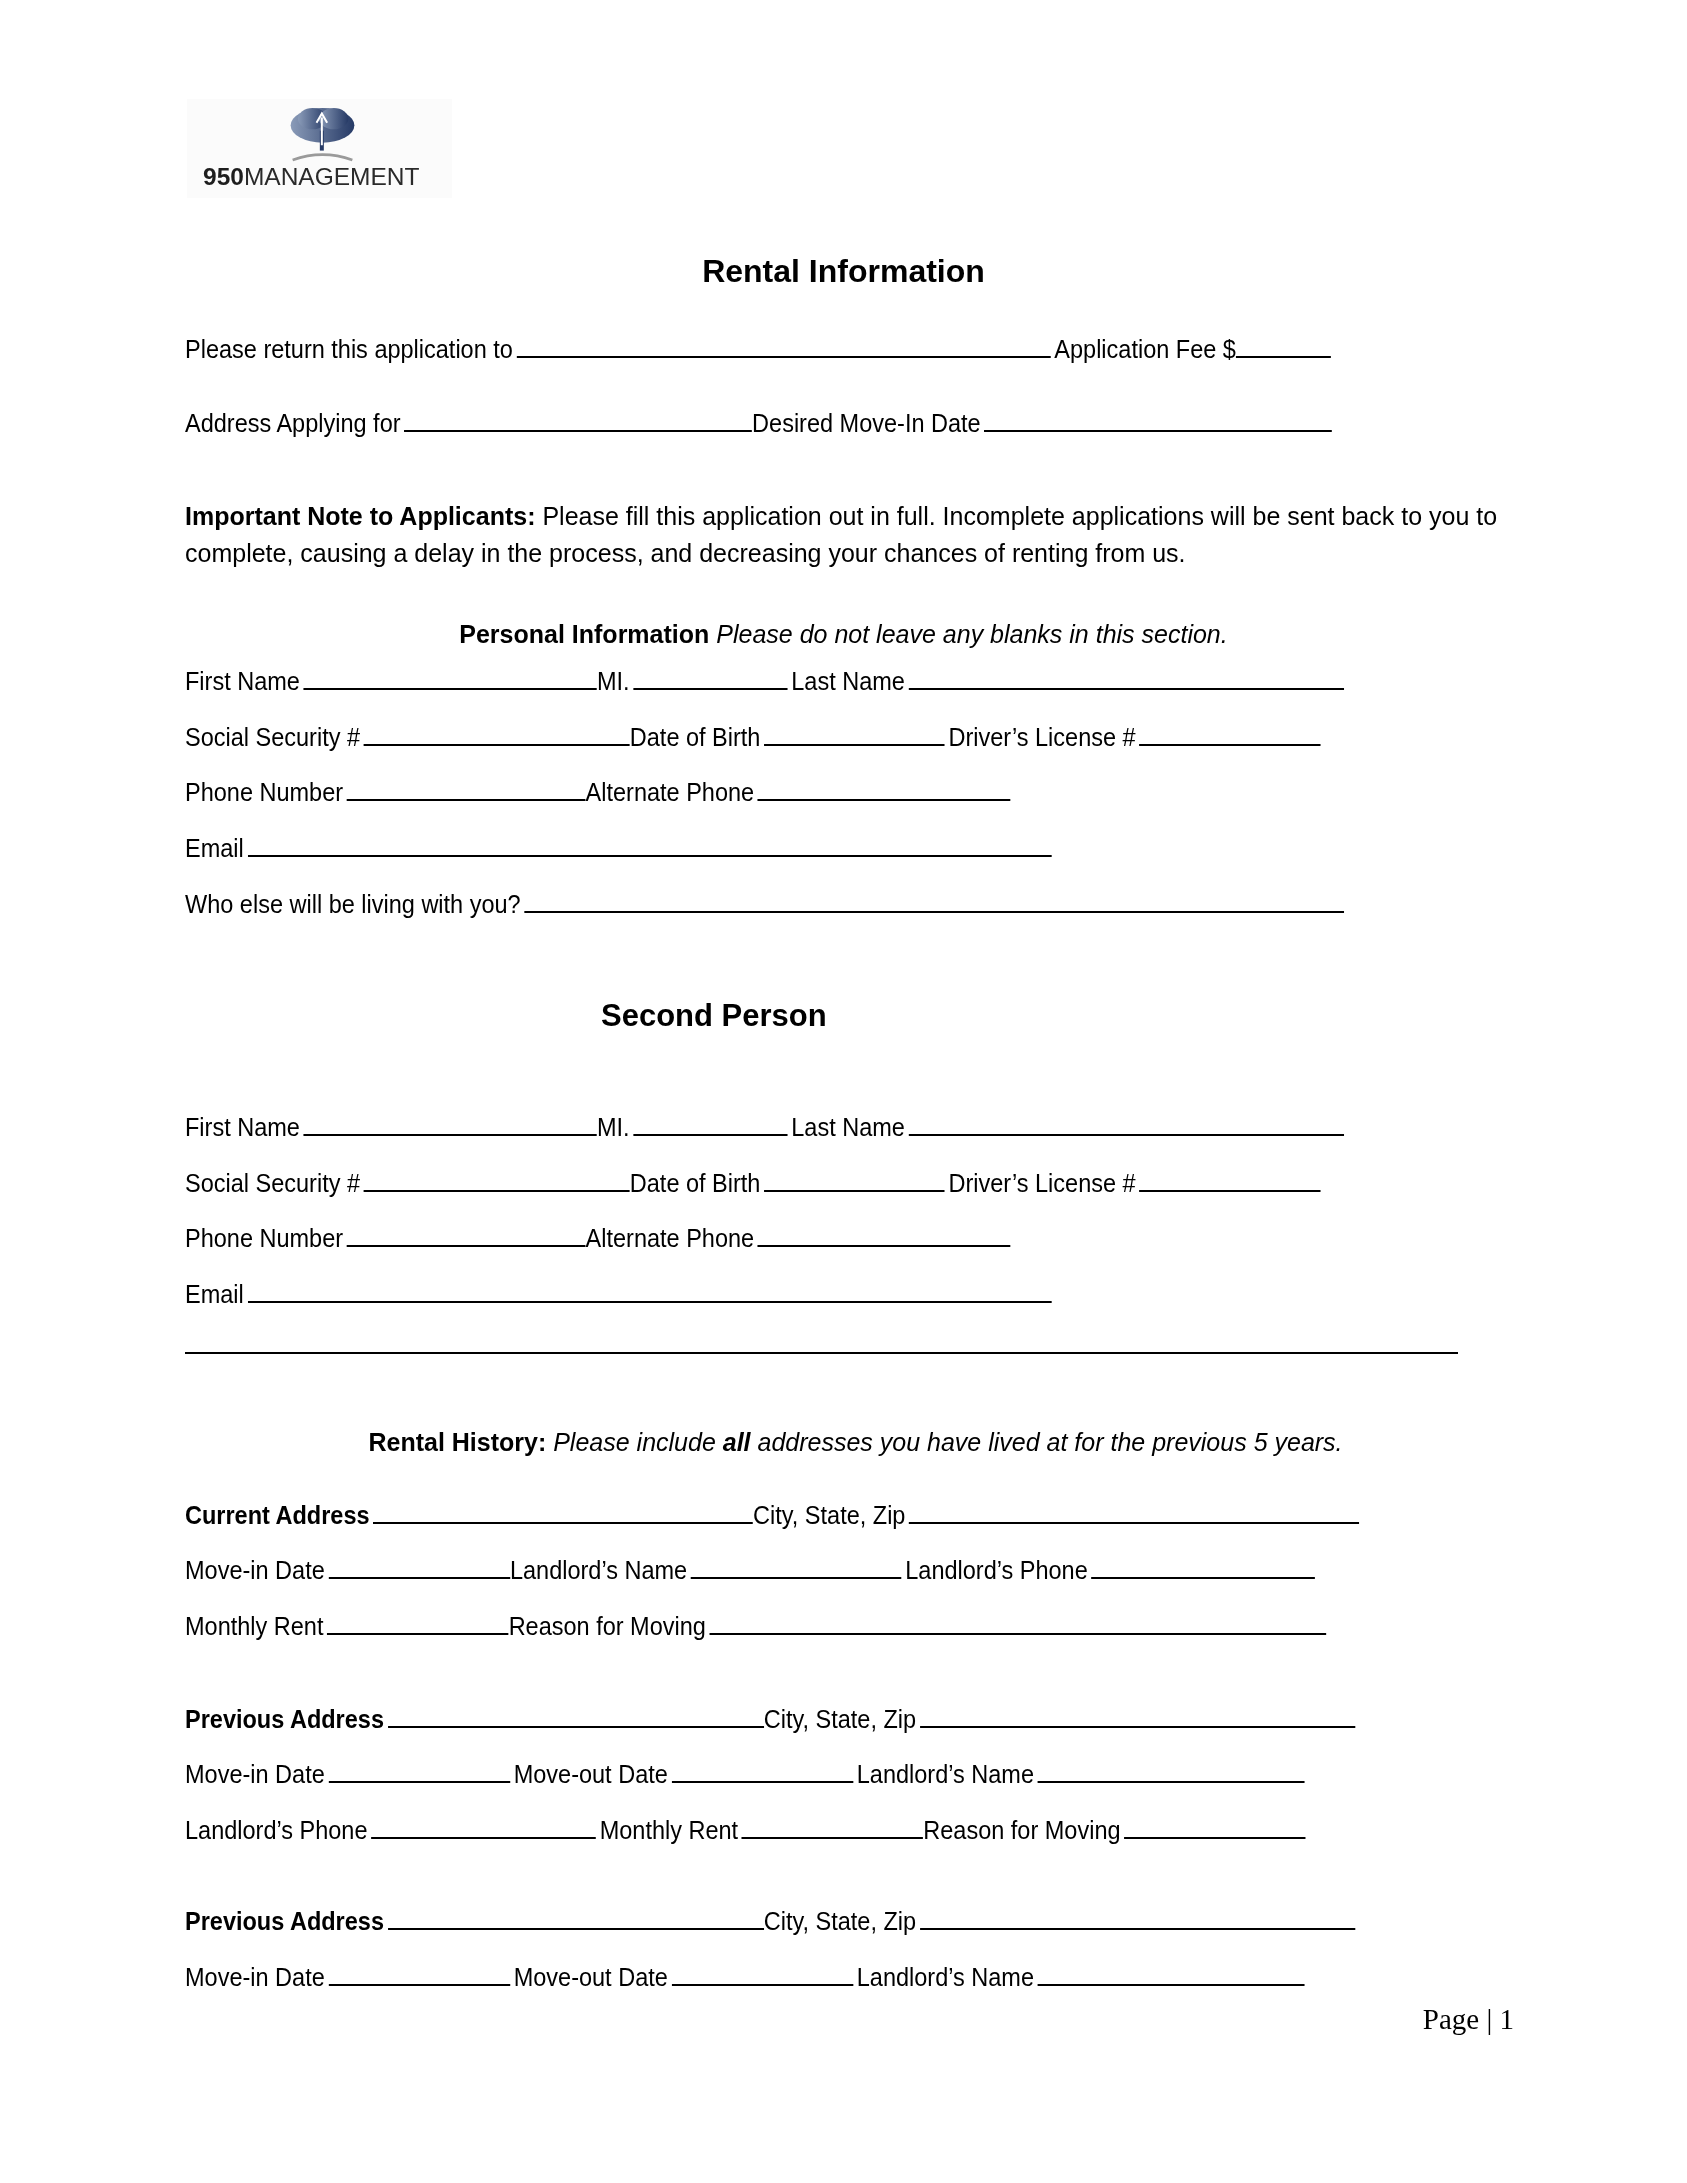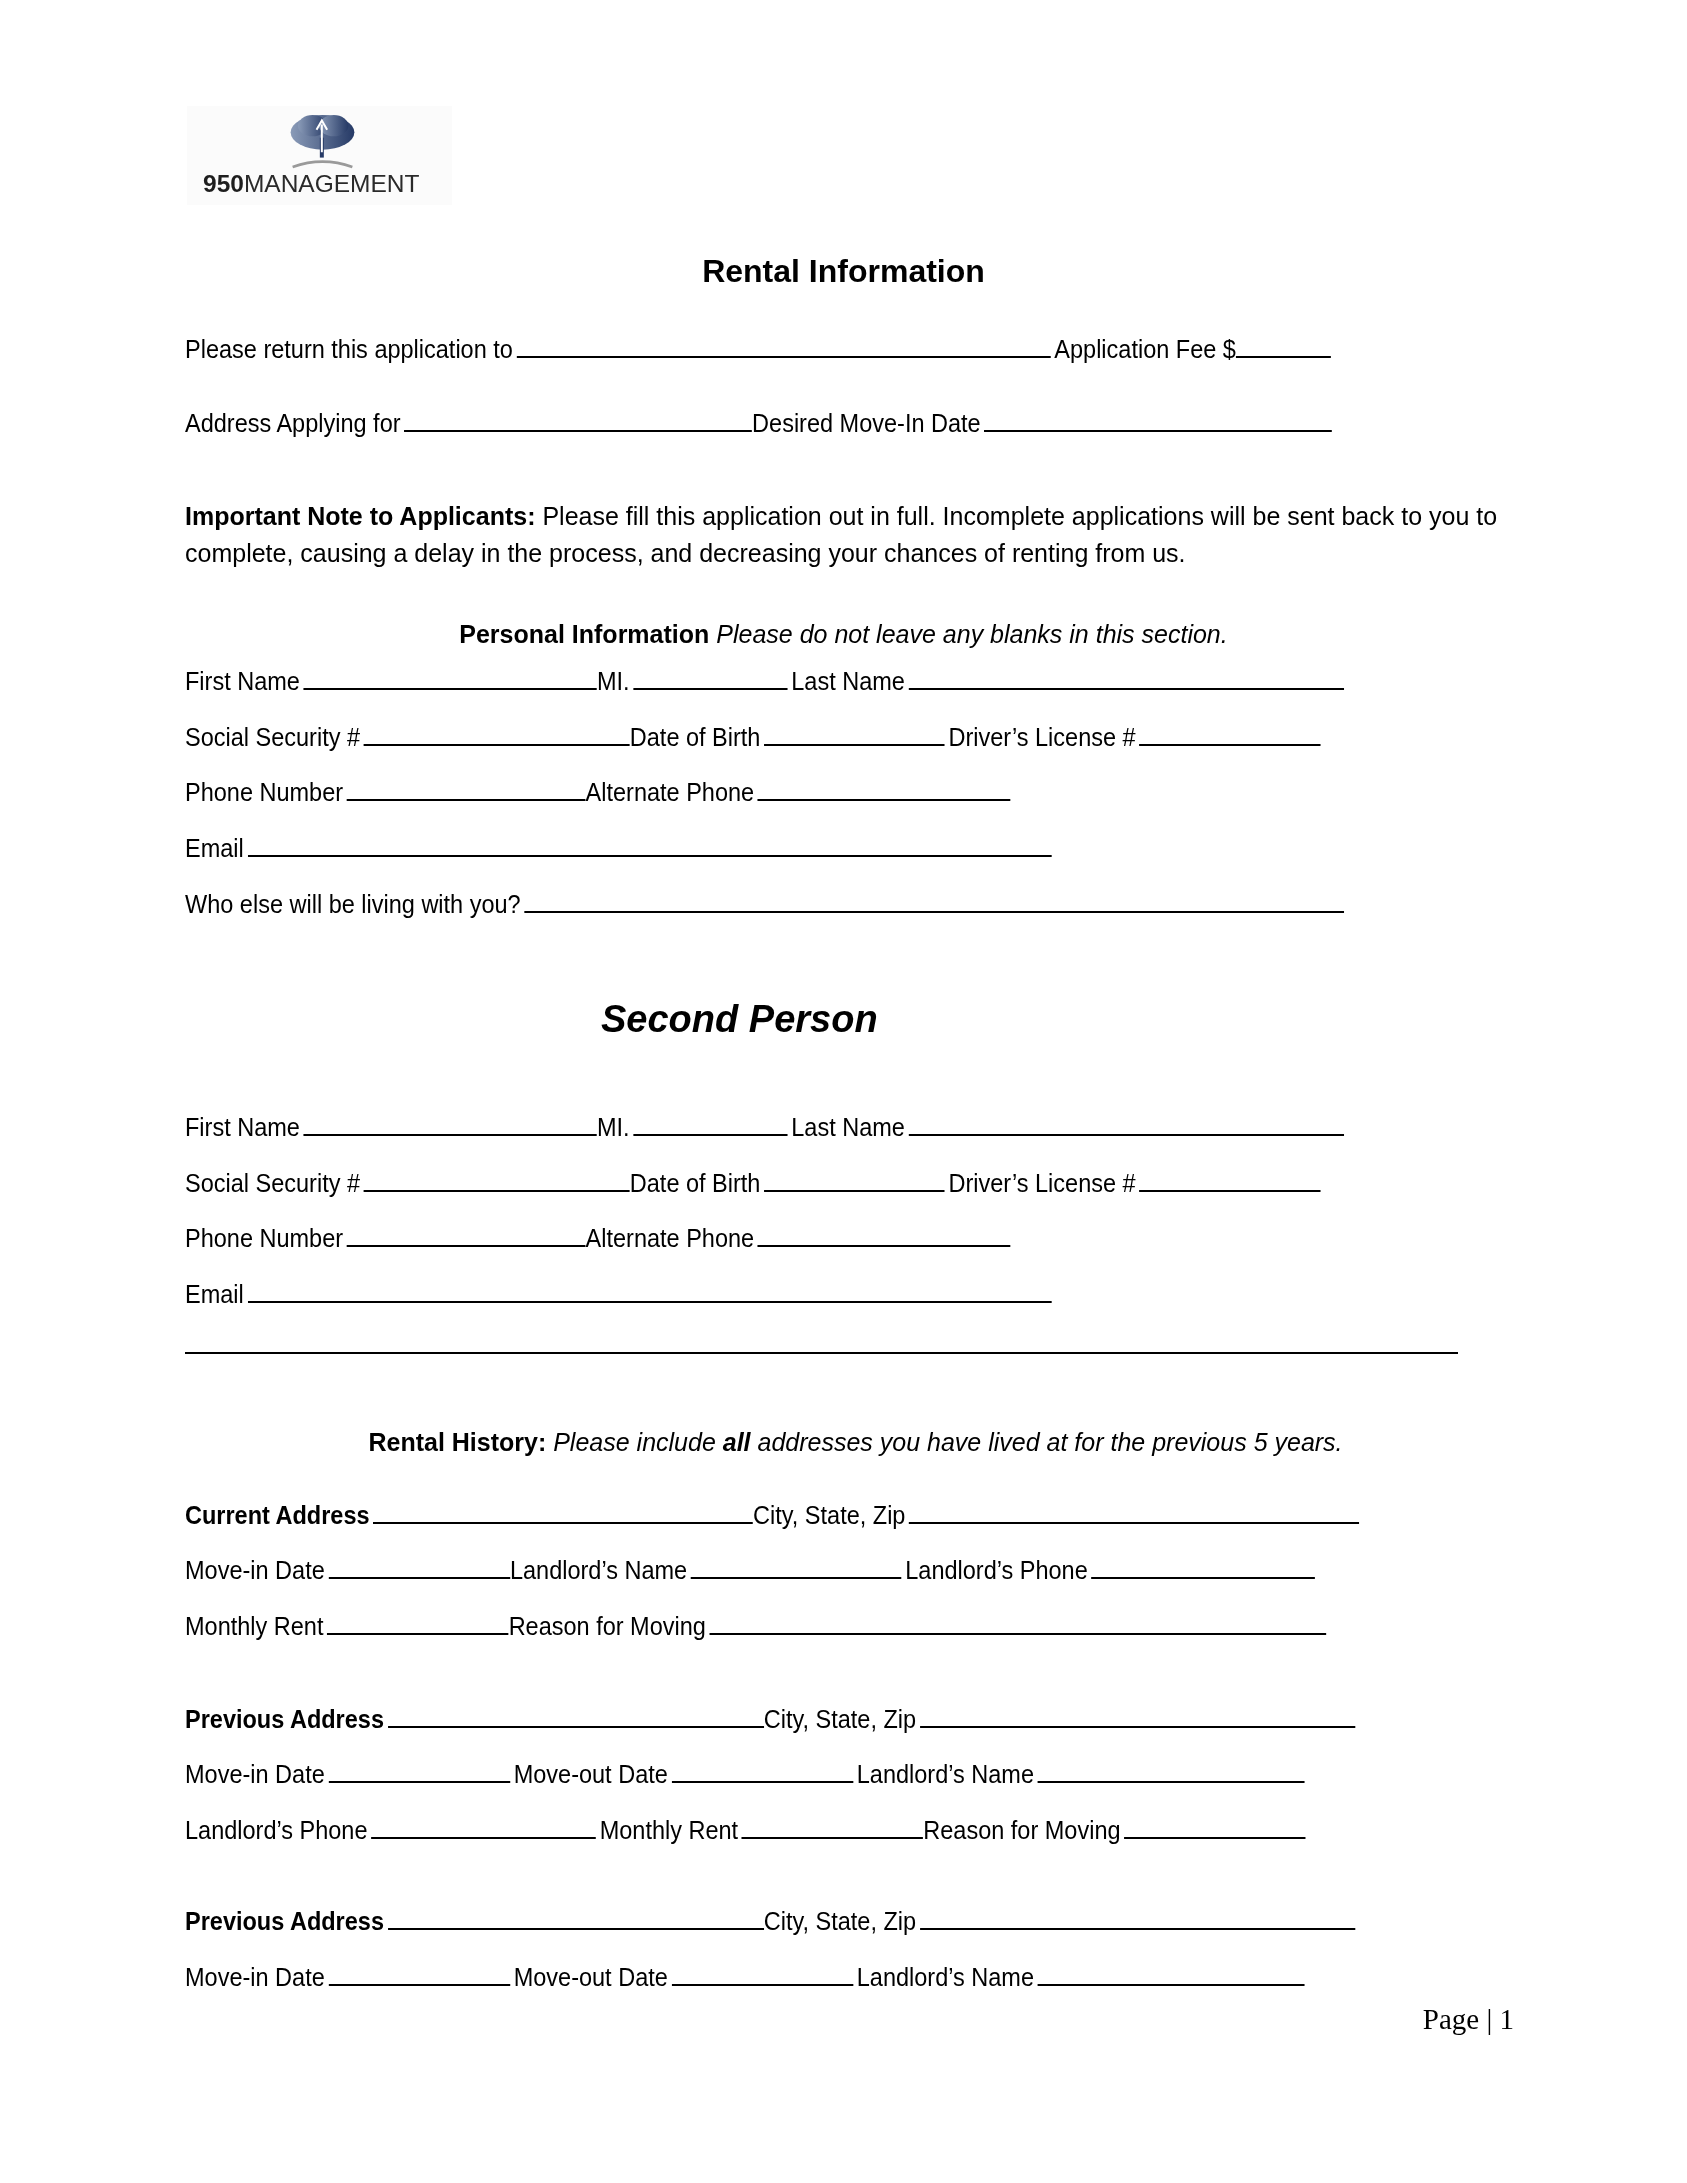--- a/index.html
+++ b/index.html
@@ -1,29 +1,29 @@
 <!DOCTYPE html>
 <html style="font-size:10.6px"><head>
 <meta charset="utf-8">
 <style>
   html, body { margin:0; padding:0; background:#ffffff; }
   body { width:1687px; height:2183px; position:relative; overflow:hidden;
          font-family:"Liberation Sans", sans-serif; color:#000; }
-  .logo { position:absolute; left:187px; top:106px; width:265px; height:99px; background:#fbfbfb; }
+  .logo { position:absolute; left:187px; top:99px; width:265px; height:99px; background:#fbfbfb; }
   .logo svg { position:absolute; left:99px; top:5.3px; }
   .logo-text { position:absolute; left:16px; top:64px; font-size:24.5px; letter-spacing:0px; color:#2a2a2a; white-space:nowrap; }
   .logo-text b { font-weight:bold; color:#1e1e1e; }
   .title { position:absolute; left:0; width:1687px; top:253px; text-align:center; font-size:32px; font-weight:bold; }
   .row { position:absolute; left:185px; font-size:25px; white-space:nowrap; line-height:1; transform-origin:left top; }
   .row span { display:inline-block; vertical-align:baseline; }
   .blank { display:inline-block; border-bottom:2px solid #000; height:20px; vertical-align:baseline; margin:0 4px; }
   .b { font-weight:bold; }
   .i { font-style:italic; }
   .center { position:absolute; left:0; width:1687px; text-align:center; font-size:25px; white-space:nowrap; }
-  .section-h { position:absolute; font-size:38px; font-weight:bold;font-style:italic; }
+  .section-h { position:absolute; font-size:31px; font-weight:bold; }
   .para { position:absolute; left:185px; width:1350px; font-size:25px; line-height:37px; }
   .fullline { position:absolute; left:185px; width:1273px; border-bottom:2px solid #000; }
   .footer { position:absolute; right:173px; top:2003px; font-family:"Liberation Serif", serif; font-size:29px; }
 </style>
 </head>
 <body>
 
 <div class="logo">
   <svg width="73" height="60" viewBox="0 0 110 90">
     <defs>

